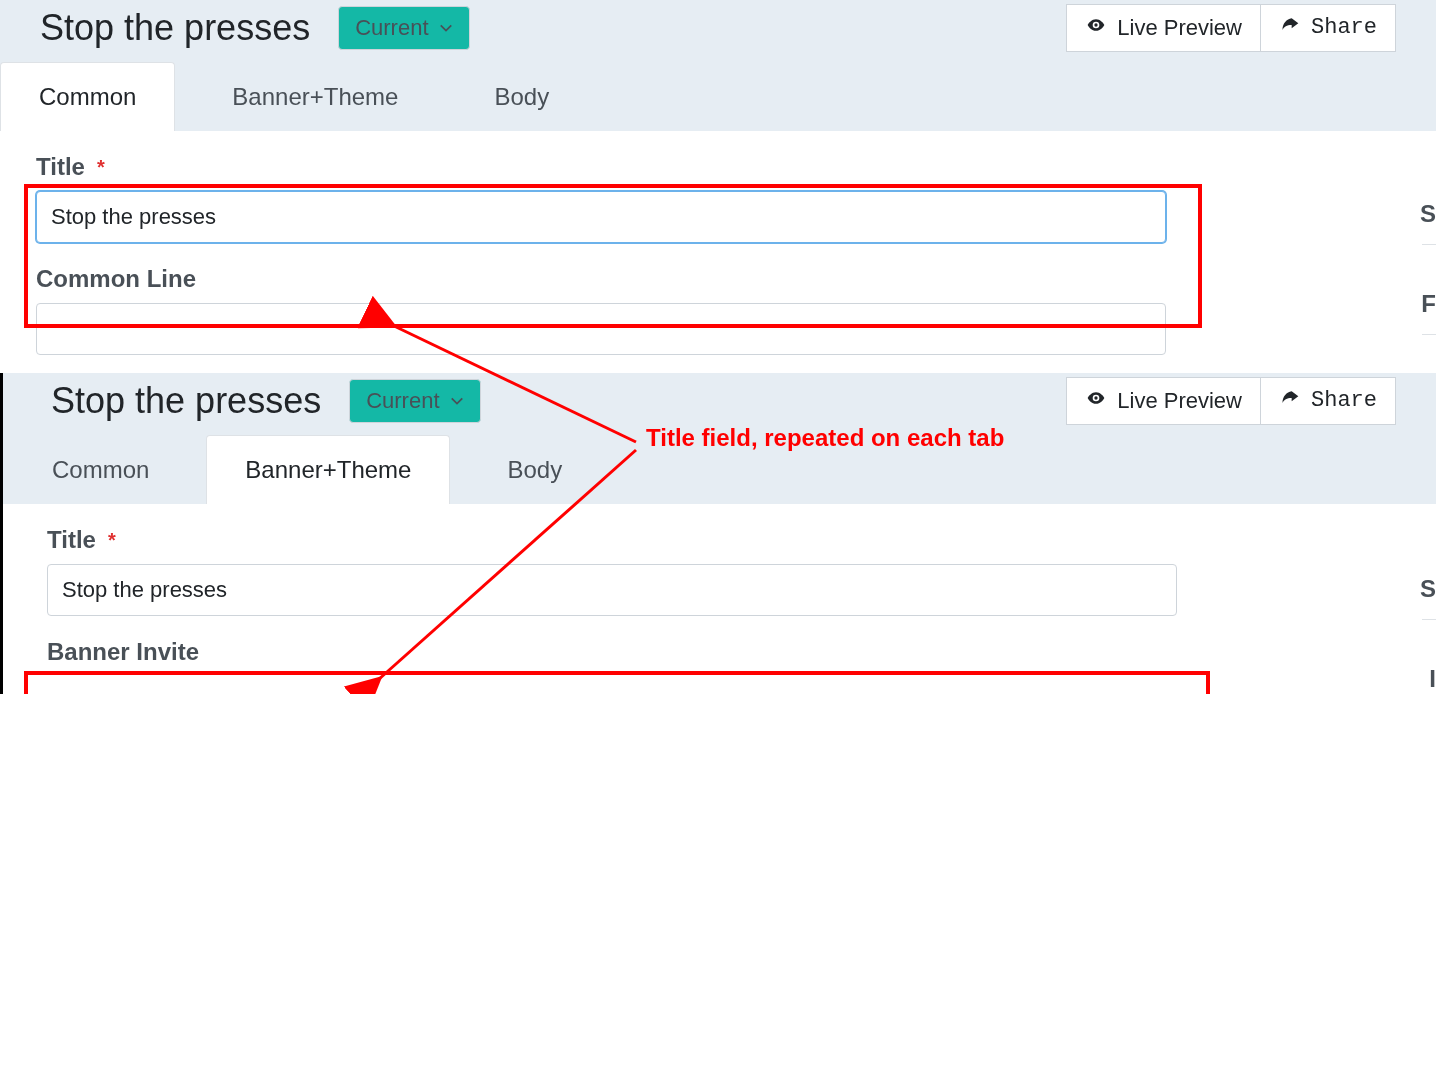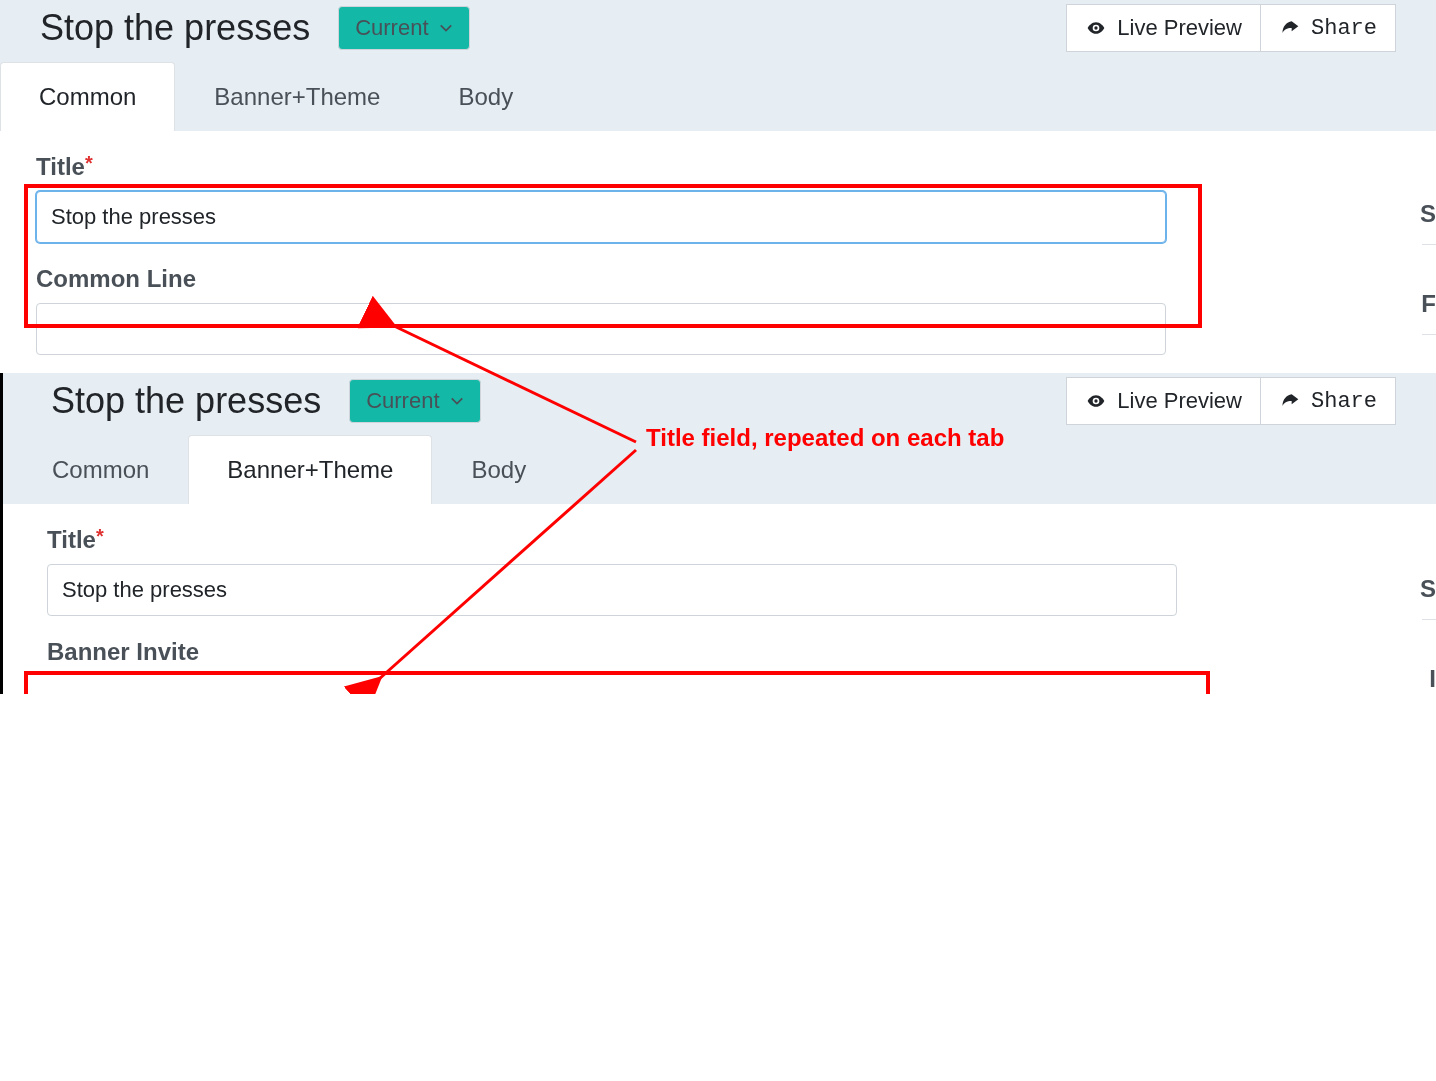--- a/index.html
+++ b/index.html
@@ -44,29 +44,29 @@
     display: flex;
     gap: 0;
   }
   .btn {
     background: #fff;
     border: 1px solid #ced4da;
     padding: 10px 18px;
     font-size: 22px;
     color: #212529;
     display: inline-flex;
-    align-items: center;
     gap: 10px;
     cursor: pointer;
   }
   .btn + .btn { border-left: none; font-family: Liberation Mono, monospace; }
   .icon { width: 22px; height: 20px; fill: currentColor; }
   .tabs {
     display: flex;
     padding-left: 0;
+    gap: 18px;
   }
   .tab {
     padding: 20px 38px;
     font-size: 24px;
     color: #495057;
     cursor: pointer;
     background: transparent;
     border: 1px solid transparent;
     border-bottom: none;
   }
@@ -81,22 +81,22 @@
     background: #fff;
     padding: 0 36px 18px 36px;
   }
   .panel2 .form-area { padding-left: 44px; }
   .form-group { padding-top: 22px; }
   .form-label {
     font-size: 24px;
     font-weight: 600;
     color: #495057;
     display: flex;
-    align-items: flex-start;
-    gap: 0;
+    align-items: center;
+    gap: 12px;
     margin-bottom: 10px;
   }
   .req { color: #e03131; font-size: 20px; line-height: 1; }
   .text-input {
     width: 1130px;
     max-width: 100%;
     height: 52px;
     border: 1px solid #ced4da;
     border-radius: 4px;
     font-size: 22px;

